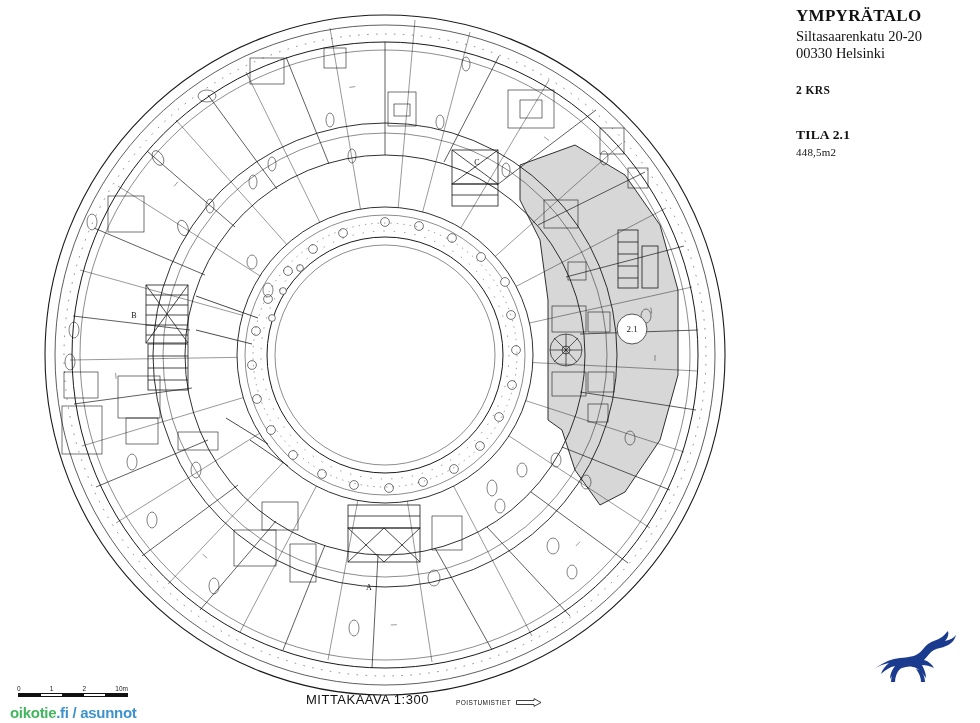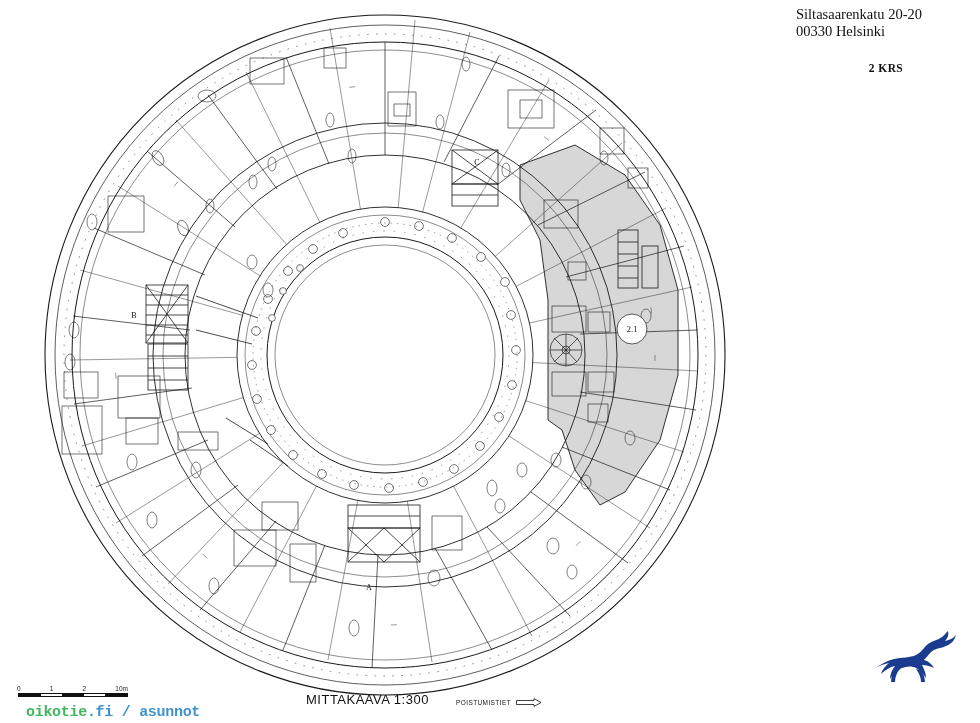--- a/index.html
+++ b/index.html
@@ -34,21 +34,20 @@
     font-family: "Liberation Serif", serif;
     font-size: 14.5px;
     line-height: 17px;
   }
   #floor-label {
     font-family: "Liberation Serif", serif;
     font-weight: bold;
     font-size: 11.5px;
     letter-spacing: 0.4px;
     margin-top: 22px;
-    text-align: center;
   }
   #unit-block {
     margin-top: 31px;
     position: relative;
   }
   #unit-name {
     font-family: "Liberation Serif", serif;
     font-weight: bold;
     font-size: 13.5px;
     letter-spacing: 0.2px;
@@ -106,23 +105,23 @@
     letter-spacing: 0.4px;
     color: #111;
     display: flex;
     align-items: center;
     gap: 5px;
   }
   #exit-legend svg { display: block; }
 
   #watermark {
     position: absolute;
-    left: 26px;
+    left: 10px;
     bottom: 2px;
-    font-family: Liberation Mono, monospace;
+    font-family: Liberation Sans, sans-serif;
     font-size: 15px;
     font-weight: bold;
     color: #22aa44;
     opacity: 0.85;
     letter-spacing: -0.3px;
   }
   #watermark .w2 { color: #1b7fc4; }
 
   #logo {
     position: absolute;
@@ -402,24 +401,30 @@
   <text class="plan-label" x="134" y="318" text-anchor="middle">B</text>
   <text class="plan-label" x="477" y="165" text-anchor="middle">C</text>
 
   <g>
     <circle cx="632" cy="329" r="15" fill="#ffffff" stroke="#444" stroke-width="0.9"></circle>
     <text x="632" y="332" text-anchor="middle" font-size="9" font-family="Liberation Serif, serif" fill="#222">2.1</text>
   </g>
 </svg>
 
 <div id="info-panel">
+  <h1 id="building-title">YMPYRÄTALO</h1>
   <div class="addr-line">Siltasaarenkatu 20-20</div>
   <div class="addr-line">00330 Helsinki</div>
   <div id="floor-label">2 KRS</div>
 
+  <div id="unit-block">
+    <div id="unit-name">TILA 2.1</div>
+    <div id="unit-area">448,5m2</div>
+
+  </div>
 </div>
 
 <div id="scalebar">
   <div class="ticks">
     <span>0</span>
     <span>1</span>
     <span>2</span>
     <span>10m</span>
   </div>
   <div class="bar">

